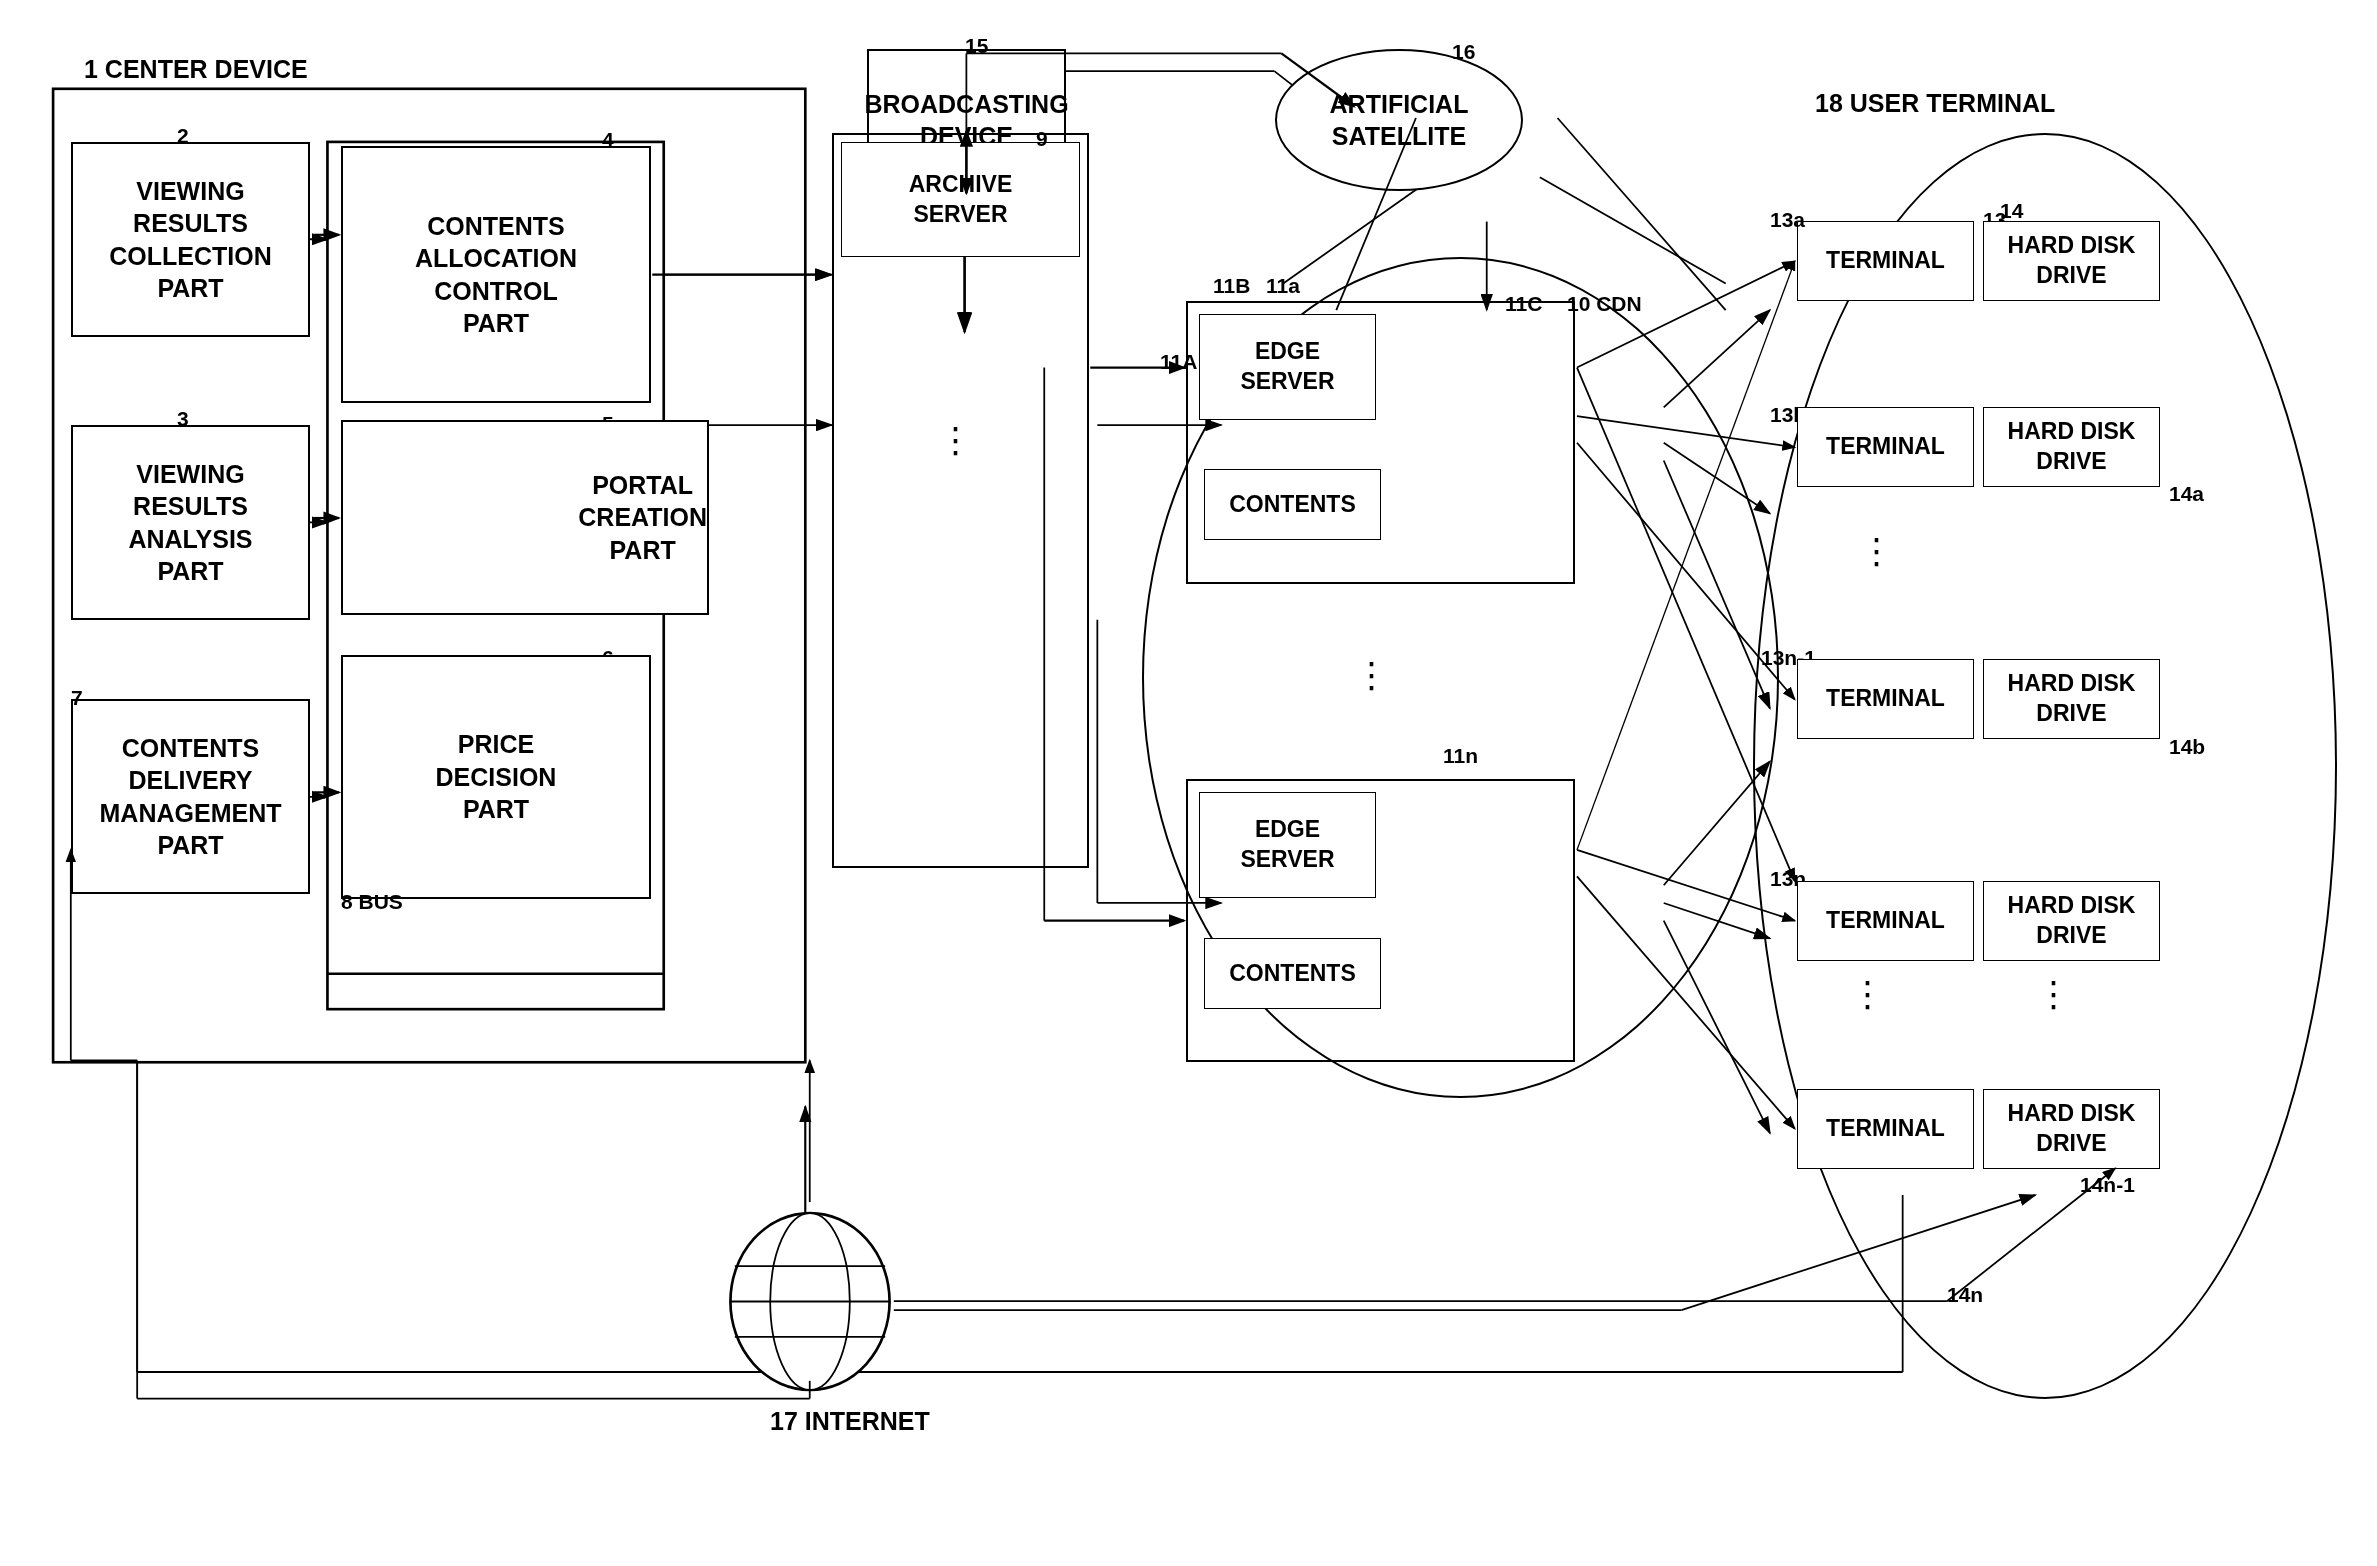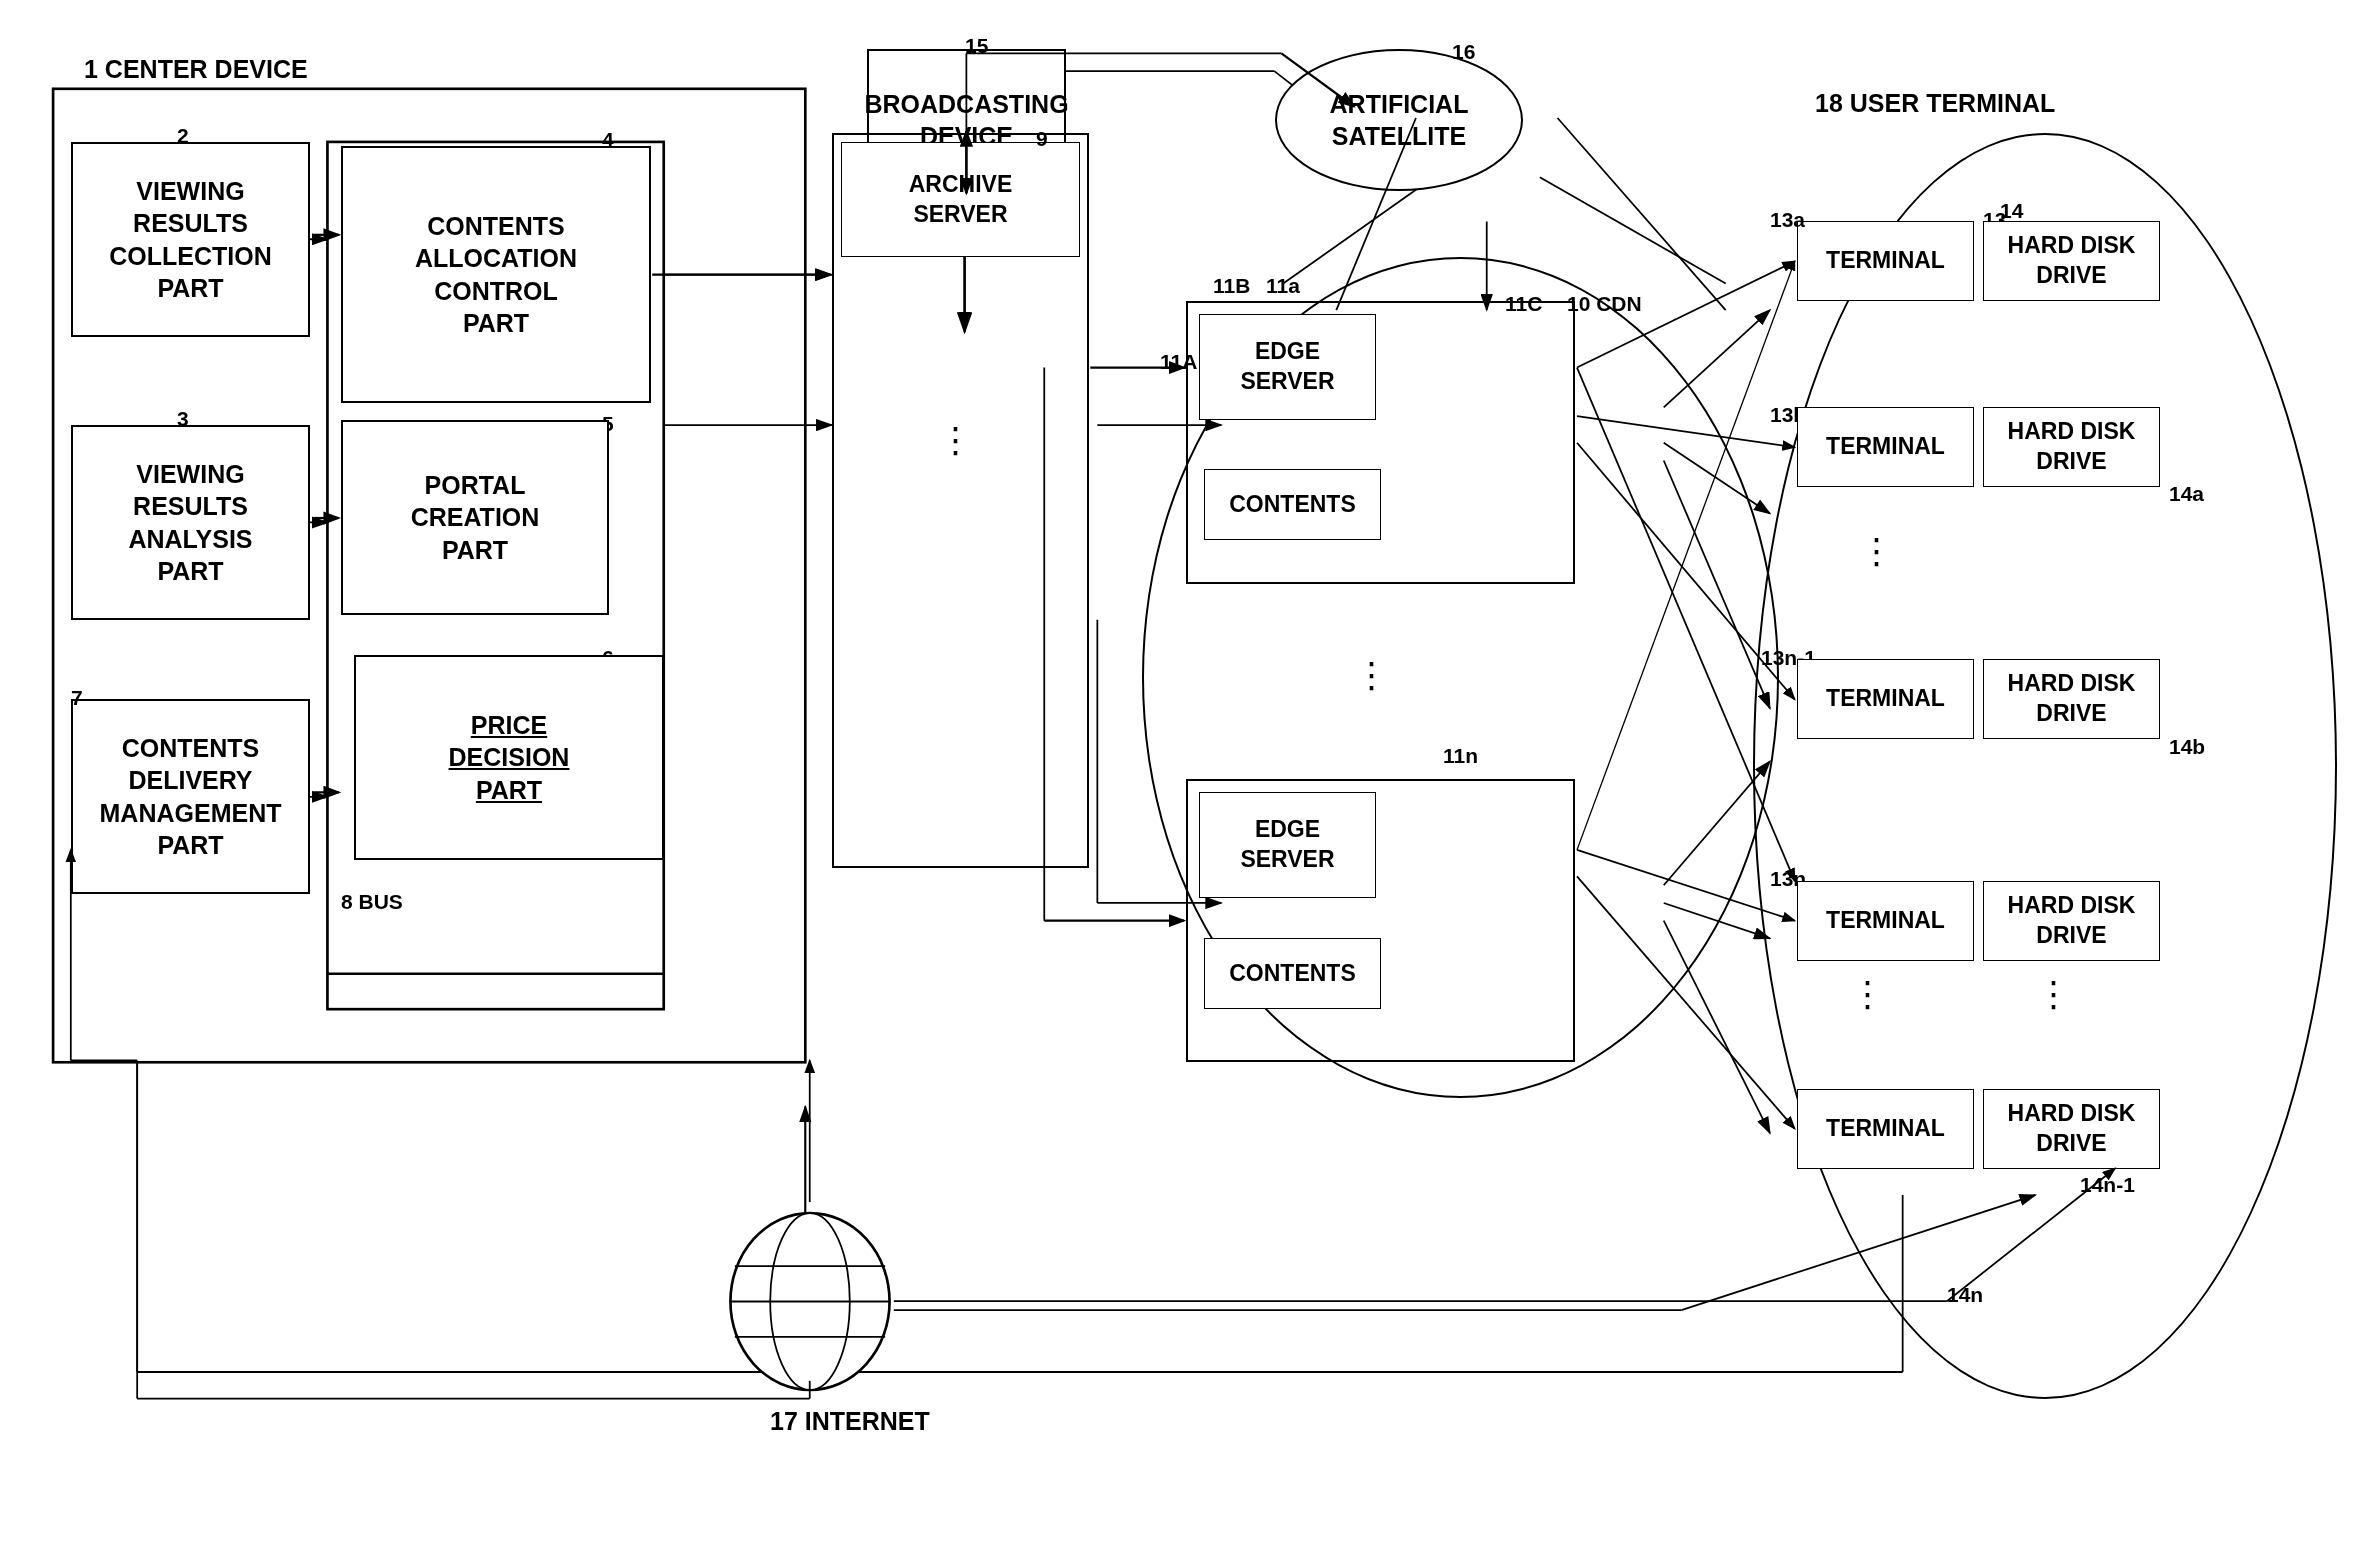--- a/index.html
+++ b/index.html
@@ -179,27 +179,27 @@
   <div class="label-sm" style="left:71px; top:686px;">7</div>
 
   <div class="label-sm" style="left:602px; top:128px;">4</div>
 
   <div class="box" style="left:341px; top:146px; width:310px; height:257px;">
     <span>CONTENTS<br>ALLOCATION<br>CONTROL<br>PART</span>
   </div>
 
   <div class="label-sm" style="left:602px; top:412px;">5</div>
 
-  <div class="box" style="left:341px; top:420px; width:268px; height:195px;">
+  <div class="box" style="left:341px; top:420px; width:368px; height:195px;justify-content:flex-end;">
     <span>PORTAL<br>CREATION<br>PART</span>
   </div>
 
   <div class="label-sm" style="left:602px; top:646px;">6</div>
 
-  <div class="box" style="left:354px; top:655px; width:310px; height:205px;text-decoration:underline;">
+  <div class="box" style="left:341px; top:655px; width:310px; height:244px;">
     <span>PRICE<br>DECISION<br>PART</span>
   </div>
 
   <div class="label-sm" style="left:341px; top:890px;">8 BUS</div>
 
   <div class="box" style="left:867px; top:49px; width:199px; height:142px;">
     <span>BROADCASTING<br>DEVICE</span>
   </div>
 
   <div class="label-sm" style="left:965px; top:34px;">15</div>

